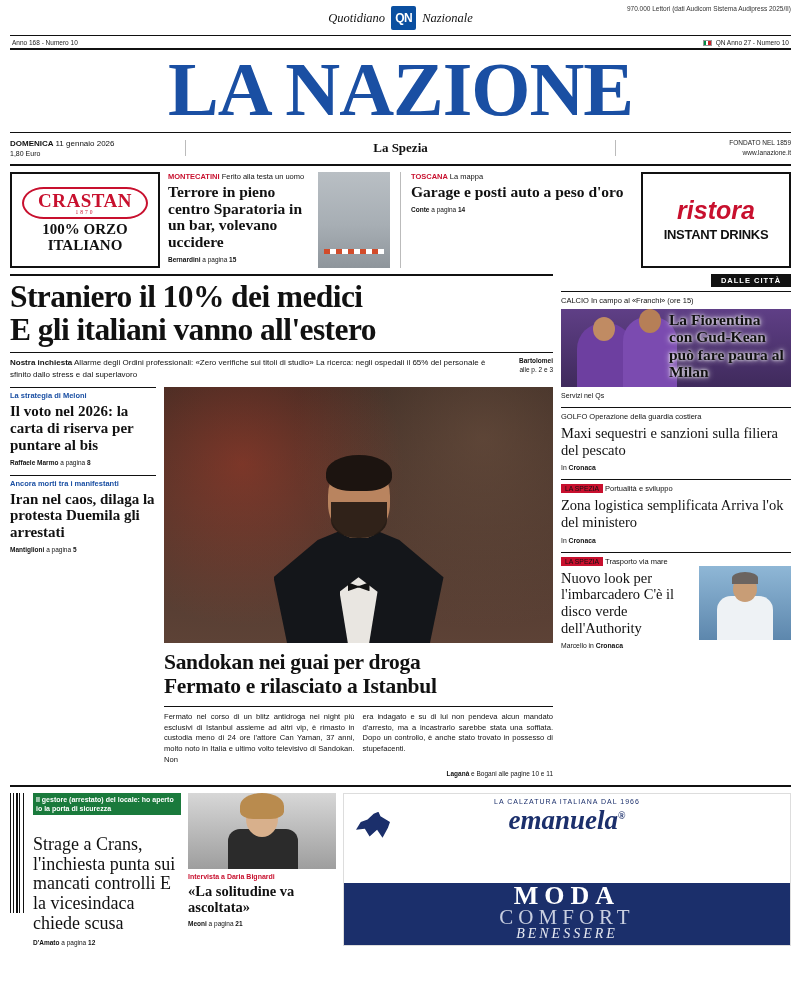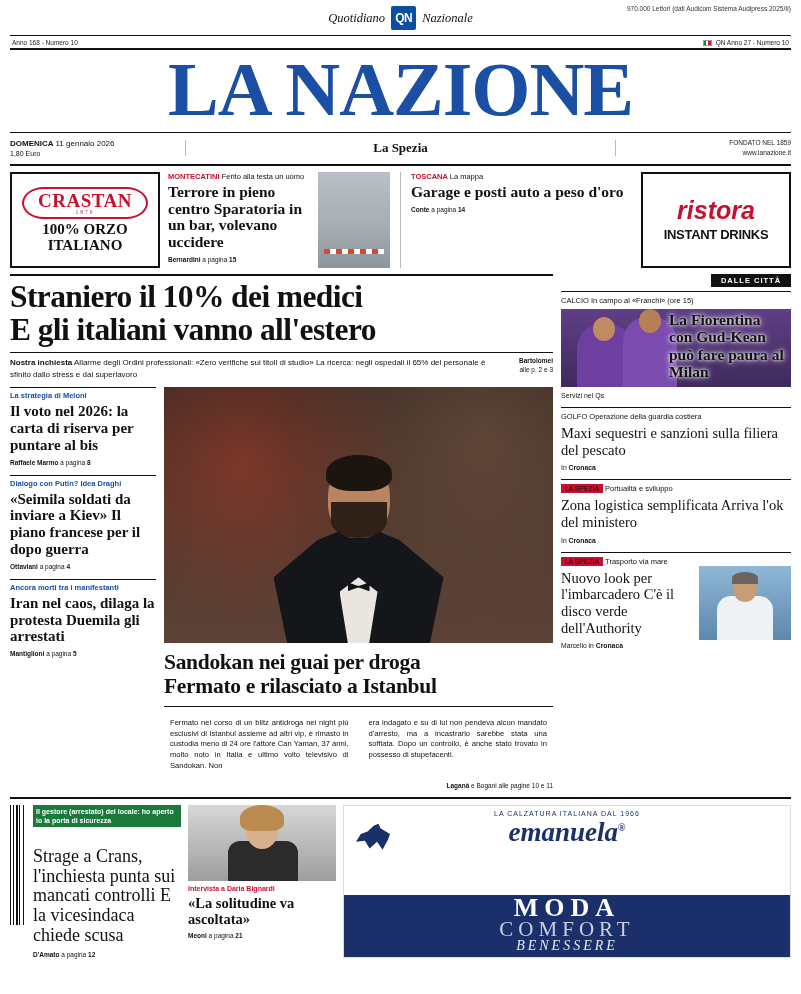--- a/index.html
+++ b/index.html
@@ -145,21 +145,21 @@
   .pm-head { position:absolute; bottom:105px; left:50%; transform:translateX(-50%);
     width:62px; height:78px; background:#b9845f; border-radius:46% 46% 44% 44%; }
   .pm-hair { position:absolute; bottom:152px; left:50%; transform:translateX(-50%);
     width:66px; height:36px; background:#1c1410; border-radius:50% 50% 38% 38%; }
   .pm-beard { position:absolute; bottom:105px; left:50%; transform:translateX(-50%);
     width:56px; height:36px; background:#241a14; border-radius:0 0 48% 48%; opacity:.92; }
 
   .photo-cap { font-family:"Liberation Serif", serif; font-weight:bold; font-size:21.5px;
     line-height:1.08; margin-top:8px; letter-spacing:-0.3px; }
   .text3 { display:flex; gap:8px; margin-top:8px; border-top:1px solid #111; padding-top:5px; }
-  .text3 p { margin:6px; font-family:"Liberation Sans", sans-serif; font-size:7.6px; line-height:1.42;
+  .text3 p { margin:0; font-family:"Liberation Sans", sans-serif; font-size:7.6px; line-height:1.42;
     text-align:justify; flex:1; }
   .text3-by { font-family:"Liberation Sans", sans-serif; font-size:6.5px; text-align:right; margin-top:4px; }
   .text3-by b { font-weight:bold; }
 
   
   .dalle-bar { background:#111; color:#fff; font-family:"Liberation Sans", sans-serif;
     font-size:7.5px; font-weight:bold; text-align:center; letter-spacing:1px; padding:2px 0;
     width:80px; margin-left:auto; }
   .r-kick { font-family:"Liberation Sans", sans-serif; font-size:7.5px; font-weight:bold; color:#c8102e; }
   .r-kick span { color:#111; font-weight:normal; }
@@ -343,29 +343,20 @@
           <div class="mini-art">
             <div class="kick">La strategia di Meloni</div>
             <h3>Il voto nel 2026: la carta di riserva per puntare al bis</h3>
             <div class="by">
               <b>Raffaele Marmo</b>
               <span>a pagina</span>
               <b>8</b>
             </div>
           </div>
 
-          <div class="mini-art">
-            <div class="kick">Dialogo con Putin? Idea Draghi</div>
-            <h3>«Seimila soldati da inviare a Kiev» Il piano francese per il dopo guerra</h3>
-            <div class="by">
-              <b>Ottaviani</b>
-              <span>a pagina</span>
-              <b>4</b>
-            </div>
-          </div>
 
           <div class="mini-art">
             <div class="kick">Ancora morti tra i manifestanti</div>
             <h3>Iran nel caos, dilaga la protesta Duemila gli arrestati</h3>
             <div class="by">
               <b>Mantiglioni</b>
               <span>a pagina</span>
               <b>5</b>
             </div>
           </div>

